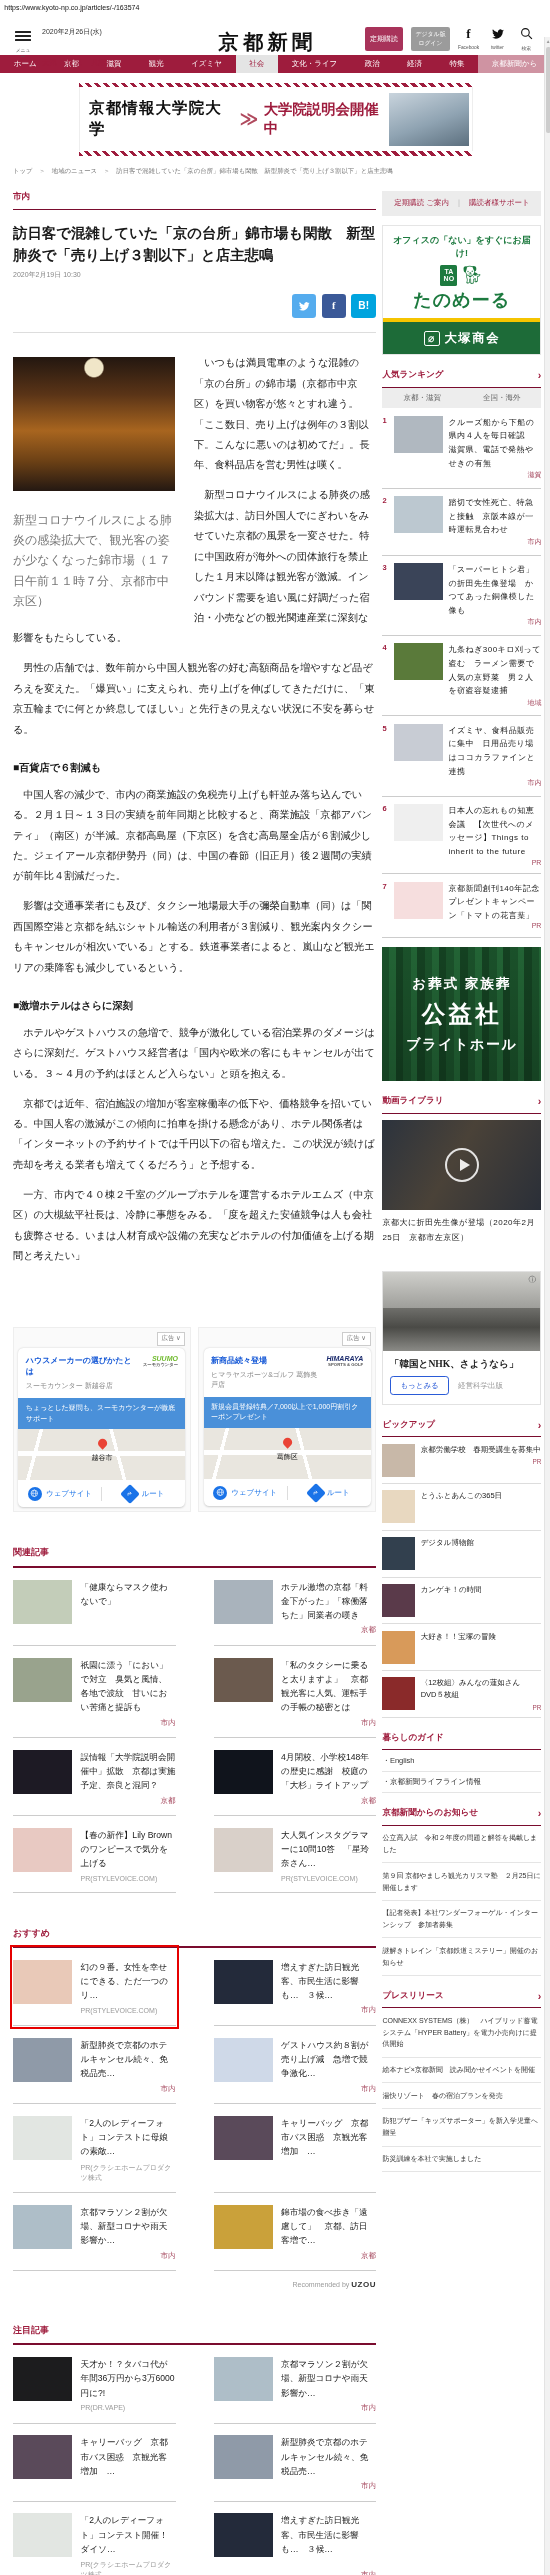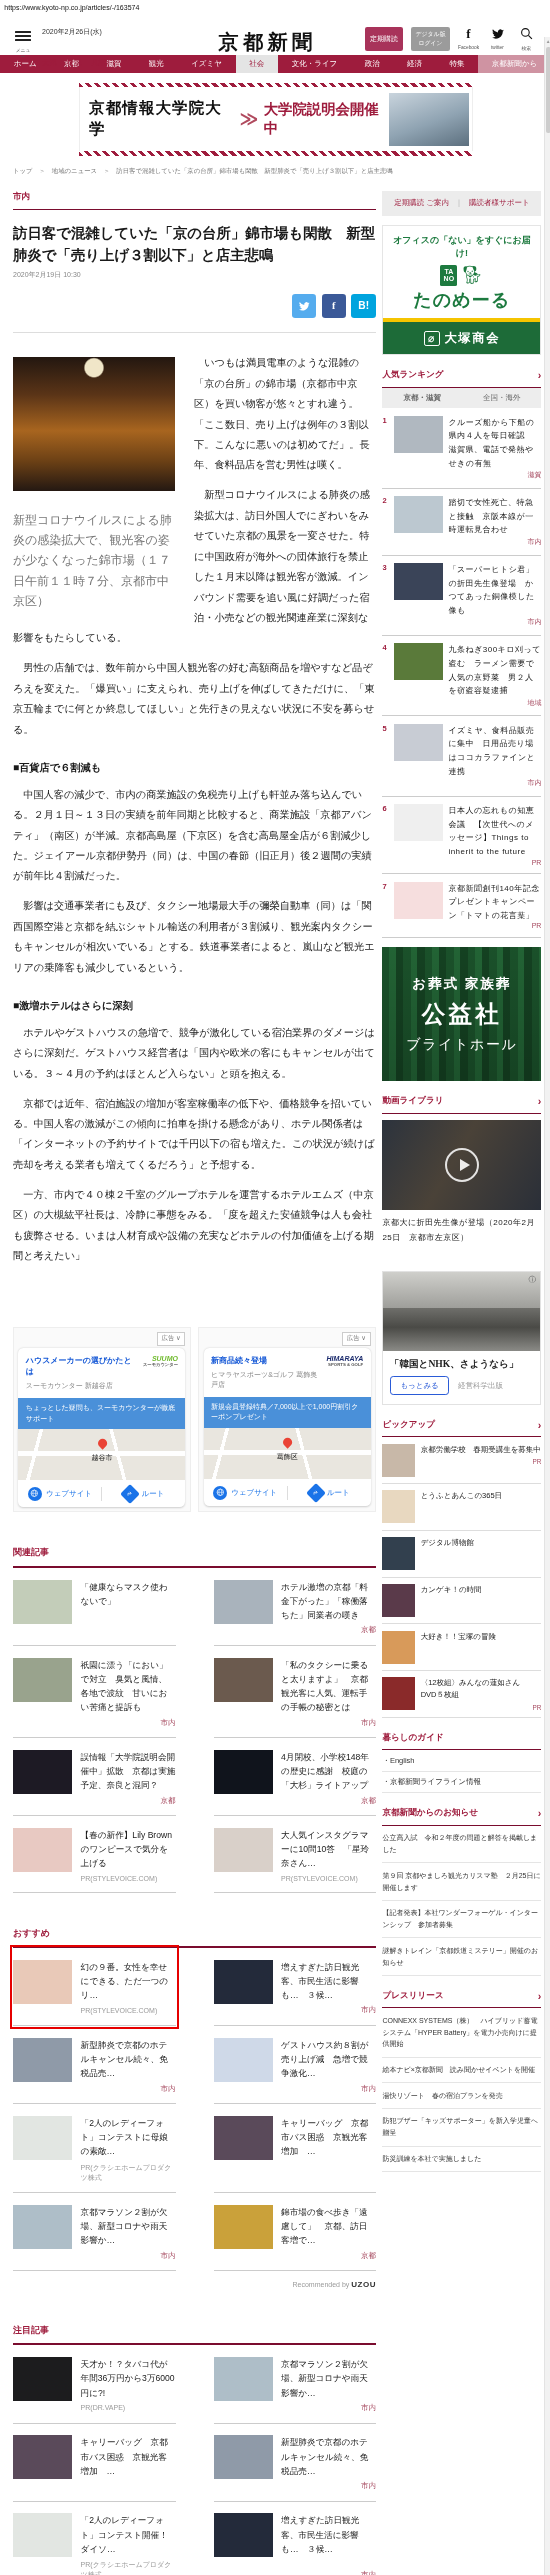--- a/index.html
+++ b/index.html
@@ -121,35 +121,35 @@
   .tano-dog{color:#1d7a3f;font-size:18px;line-height:1}
   .tano-name{color:#1d7a3f;font-size:18px;font-weight:bold;letter-spacing:1.1px}
   .tano-ystripe{height:4.3px;background:#f5c400}
   .tano-green{background:#1d6b38;color:#fff;text-align:center;font-size:12.3px;font-weight:bold;padding:7.5px 0;letter-spacing:1.6px}
   .tano-green .o-mark{display:inline-block;border:1.1px solid #fff;border-radius:2.1px;padding:0 3.2px;margin-right:4.3px;font-size:10.7px}
   .side-sec{margin-top:14px}
   .side-head{color:#9e1c3d;font-size:8.6px;font-weight:bold;display:flex;justify-content:space-between;align-items:center;padding-bottom:5.3px;border-bottom:1.6px solid #7a0c2e}
   .side-head .chev{color:#9e1c3d;font-size:10.7px;cursor:pointer}
   .rank-tabs{display:flex}
   .rank-tab{flex:1;text-align:center;font-size:7.5px;padding:5.3px 0;cursor:pointer}
-  .rank-tab.on{color:#9e1c3d;background:#fff;font-weight:bold}
+  .rank-tab.on{color:#9e1c3d;background:#fff;font-weight:normal}
   .rank-tab.off{color:#666;background:#ededed}
   .rank-item{display:flex;gap:5.3px;padding:7.5px 0;border-bottom:0.5px solid #ccc;cursor:pointer}
   .rank-no{color:#9e1c3d;font-weight:bold;font-size:7.5px;width:6.4px;flex:0 0 auto}
   .rank-thumb{flex:0 0 auto;width:49px;height:37px;background:#9aa4ae}
   .rank-body{flex:1;display:flex;flex-direction:column}
   .rank-title{font-size:8px;line-height:1.7;color:#1a1a1a;letter-spacing:0.5px}
   .rank-tag{font-size:7px;color:#a5485e;text-align:right;margin-top:auto}
   .koeki{height:134px;background:
      linear-gradient(180deg,rgba(0,0,0,.12),rgba(0,0,0,.28)),
      repeating-linear-gradient(90deg,#1e5c30 0 7.5px,#27713c 7.5px 14px,#174a26 14px 21.4px);
      display:flex;flex-direction:column;align-items:center;justify-content:center;color:#fff;text-align:center}
   .koeki .k1{font-size:13.4px;font-weight:bold;letter-spacing:2.1px}
   .koeki .k2{font-size:23.5px;font-weight:bold;letter-spacing:3.2px;margin:5.3px 0}
-  .koeki .k3{font-size:14px;font-weight:normal;letter-spacing:1.6px}
+  .koeki .k3{font-size:14px;font-weight:bold;letter-spacing:1.6px}
   .video-thumb{height:90px;background:linear-gradient(120deg,#2c333d 0%,#4a4238 45%,#2a2f38 100%);position:relative;cursor:pointer;margin-top:6.4px}
   .play-circle{position:absolute;left:50%;top:50%;width:34px;height:34px;margin:-17px 0 0 -17px;border:2.1px solid rgba(255,255,255,.85);border-radius:50%}
   .play-circle::after{content:"";position:absolute;left:13px;top:9px;border-style:solid;border-width:6.4px 0 6.4px 10.2px;border-color:transparent transparent transparent rgba(255,255,255,.9)}
   .video-cap{font-size:8px;line-height:1.8;color:#1a1a1a;margin-top:6.4px;letter-spacing:0.5px}
   .shipcard{border:0.5px solid #e2e2e2;margin-top:26px;position:relative;cursor:pointer}
   .ship-img{height:79px;background:linear-gradient(180deg,#cfcfcb 0%,#9f9f9b 45%,#6e6e6a 46%,#4a4a46 70%,#8a8a86 100%)}
   .ship-info{position:absolute;top:3.2px;right:4.3px;color:#555;font-size:7.5px}
   .ship-title{font-size:9.6px;font-weight:bold;font-family:"Liberation Serif","DejaVu Serif",serif;padding:6.4px 6.4px 2.1px}
   .ship-foot{display:flex;align-items:center;gap:8.6px;padding:3.2px 6.4px 8.6px}
   .motto{border:1.1px solid #2a5bd7;color:#2a5bd7;border-radius:3.2px;font-size:7.5px;padding:3.7px 9.6px;cursor:pointer}

